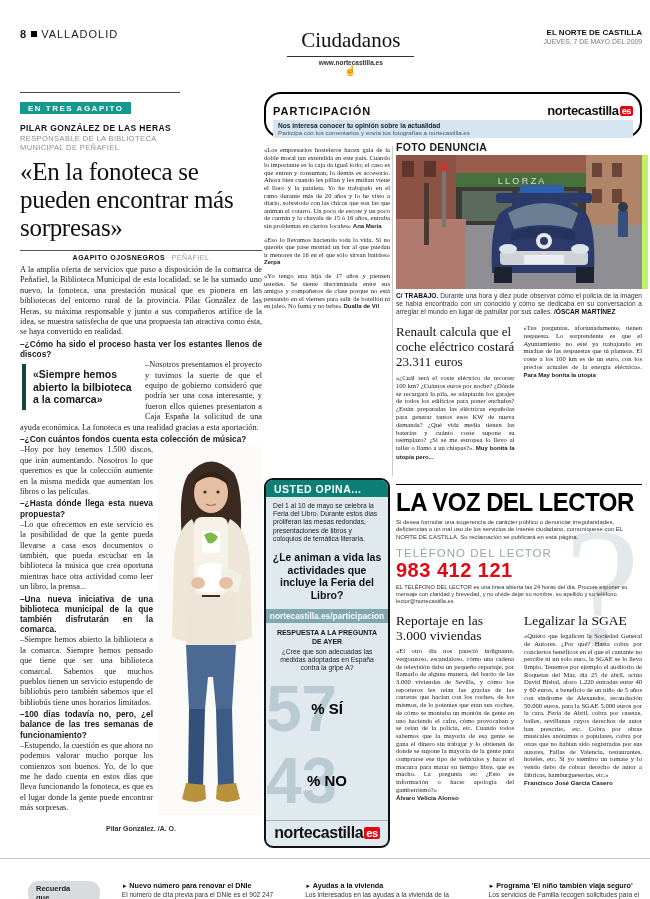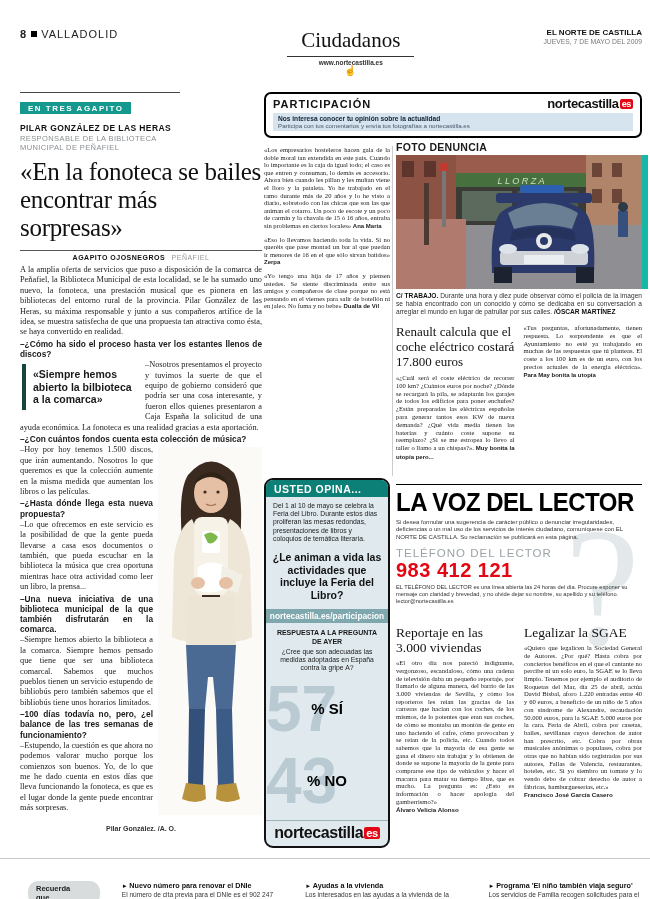--- a/index.html
+++ b/index.html
@@ -32,22 +32,22 @@
   .byline .ba{font-weight:bold;color:#111;} .byline .bp{color:#999;margin-left:4px;}
   .left-body{font-size:8.3px;line-height:10.4px;text-align:justify;}
   .left-body p{margin:0 0 1px;}
   .left-body .q{font-family:"Liberation Sans",sans-serif;font-weight:bold;line-height:10.2px;}
   .pullquote{float:left;width:106px;margin:4px 6px 3px 2px;border-left:4px solid #16453f;padding:4px 0 4px 7px;
      font-family:"Liberation Sans",sans-serif;font-weight:bold;font-size:10.5px;line-height:12.5px;text-align:left;}
   .photo-float{float:right;width:104px;height:368px;margin:2px 0 2px 5px;background:#fbfbf9;}
   .caption-left{font-family:"Liberation Sans",sans-serif;font-weight:bold;font-size:7px;color:#333;
      text-align:center;margin-top:10px;}
   
-  .banner{position:absolute;left:264px;top:92px;width:378px;height:46px;border:2px solid #000;border-radius:7px;
-     background:#fff;box-sizing:border-box;padding:2px 7px;}
+  .banner{position:absolute;left:264px;top:92px;width:378px;height:46px;border:2px solid #000;border-radius:17px;
+     background:#fff;box-sizing:border-box;padding:9px 7px;}
   .banner-row{display:flex;justify-content:space-between;align-items:center;}
   .banner-title{font-family:"Liberation Sans",sans-serif;font-weight:bold;font-size:11px;letter-spacing:1px;color:#111;}
   .nclogo{font-family:"Liberation Sans",sans-serif;font-weight:bold;color:#111;white-space:nowrap;}
   .nclogo .sfx{background:#e30613;color:#fff;border-radius:2px;padding:0 2px;font-size:.7em;vertical-align:1px;margin-left:1px;}
   .lg-sm{font-size:13px;letter-spacing:-.4px;}
   .lg-bg{font-size:16px;letter-spacing:-.4px;}
   .banner-strip{background:#d5e4ee;margin-top:2px;padding:2px 5px;}
   .banner-strip .b1{font-family:"Liberation Sans",sans-serif;font-size:6.6px;font-weight:bold;color:#123;}
   .banner-strip .b2{font-family:"Liberation Sans",sans-serif;font-size:6.2px;color:#456;}
   
@@ -66,39 +66,39 @@
   .opina-resp{font-weight:bold;font-size:7px;text-align:center;padding:6px 8px 2px;line-height:8.5px;}
   .opina-yq{font-size:6.8px;line-height:8px;text-align:center;padding:0 8px;color:#222;}
   .poll{position:relative;height:146px;margin-top:2px;}
   .pnrow{position:relative;height:72px;}
   .big-num{position:absolute;left:0;right:0;top:0;font-weight:bold;font-size:64px;line-height:70px;color:#b9cad2;}
   .num-label{position:absolute;left:0;right:0;top:26px;text-align:center;font-weight:bold;font-size:15px;color:#000;}
   .opina-logo{border-top:1px solid #9fb2ba;text-align:center;padding:3px 0 2px;}
   
   .col-right{position:absolute;left:396px;top:141px;width:246px;}
   .fd-title{font-family:"Liberation Sans",sans-serif;font-weight:bold;font-size:10.5px;letter-spacing:.3px;margin-bottom:2px;}
-  .fd-photo{width:252px;height:134px;background:#14b8a6;font-style:italic;}
+  .fd-photo{width:252px;height:134px;background:#bef264;}
   .fd-cap{font-family:"Liberation Sans",sans-serif;font-size:6.6px;line-height:8px;color:#333;text-align:justify;margin-top:3px;}
   .fd-cap b{color:#111;}
   .renault{margin-top:8px;height:146px;column-count:2;column-gap:9px;column-fill:auto;overflow:hidden;}
   .renault h3{font-size:13px;line-height:15px;font-weight:normal;margin:0 0 5px;color:#111;}
   .renault p{margin:0 0 4px;font-size:6.6px;line-height:7.8px;text-align:justify;}
   .renault .auth{font-family:"Liberation Sans",sans-serif;font-weight:bold;font-size:6px;}
   
   .voz{position:absolute;left:396px;top:484px;width:246px;height:364px;border-top:1px solid #000;padding-top:2px;overflow:hidden;}
   .voz-wm{position:absolute;right:2px;top:18px;font-size:170px;line-height:170px;color:#e3e8ea;
      font-family:"Liberation Serif",serif;z-index:0;}
   .voz-inner{position:relative;z-index:1;}
   .voz-title{font-family:"Liberation Sans",sans-serif;font-weight:bold;font-size:24px;letter-spacing:-.5px;color:#000;
      transform:scaleY(1.08);transform-origin:top left;margin-bottom:4px;white-space:nowrap;}
   .voz-intro{font-family:"Liberation Sans",sans-serif;font-size:6px;line-height:7.4px;color:#333;width:235px;}
   .voz-tel{font-family:"Liberation Sans",sans-serif;font-size:11.5px;letter-spacing:1px;color:#9aa3a7;margin-top:6px;}
   .voz-phone{font-family:Liberation Sans, sans-serif;font-weight:bold;font-size:20px;color:#e30613;letter-spacing:.5px;}
   .voz-note{font-family:"Liberation Sans",sans-serif;font-size:5.7px;line-height:7px;color:#333;width:235px;margin-top:2px;}
-  .voz-cols{display:flex;gap:10px;margin-top:20px;}
+  .voz-cols{display:flex;gap:10px;margin-top:8px;}
   .voz-col{width:118px;}
   .voz-col h3{font-size:13.5px;line-height:15px;font-weight:normal;margin:0 0 4px;color:#111;}
   .voz-col p{margin:0;font-size:6.6px;line-height:7.7px;text-align:justify;}
   .voz-col .auth{font-family:"Liberation Sans",sans-serif;font-weight:bold;font-size:6.2px;}
   
   .footer{position:absolute;left:0;top:858px;width:650px;height:41px;border-top:1px solid #c6c6c6;
      font-family:"Liberation Sans",sans-serif;display:flex;align-items:flex-start;padding-top:22px;box-sizing:border-box;}
   .bubble{position:relative;margin-left:28px;background:#d8dcdd;border-radius:10px;padding:3px 8px;width:58px;
      font-size:7.5px;font-weight:bold;color:#222;line-height:9px;}
   .bubble:after{content:"";position:absolute;left:14px;bottom:-6px;border:6px solid transparent;border-top-color:#d8dcdd;border-bottom:0;}
@@ -129,21 +129,21 @@
     </div>
   </div>
 
   <div class="col-left">
     <div class="rule-top"></div>
     <div class="label-3min">EN TRES AGAPITO</div>
     <div class="kicker">
       <div class="name">PILAR GONZÁLEZ DE LAS HERAS</div>
       <div class="role">RESPONSABLE DE LA BIBLIOTECA MUNICIPAL DE PEÑAFIEL</div>
     </div>
-    <div class="headline-big">«En la fonoteca se bailes encontrar más sorpresas»</div>
+    <div class="headline-big">«En la fonoteca se pueden encontrar más sorpresas»</div>
     <div class="byline">
       <span class="ba">AGAPITO OJOSNEGROS</span>
       <span class="bp">PEÑAFIEL</span>
     </div>
     <div class="left-body">
       <p class="intro">A la amplia oferta de servicios que puso a disposición de la comarca de Peñafiel, la Biblioteca Municipal de esta localidad, se le ha sumado uno nuevo, la fonoteca, una prestación musical que es pionera en las bibliotecas del entorno rural de la provincia. Pilar González de las Heras, su máxima responsable y junto a sus compañeros artífice de la idea, se muestra satisfecha de que una propuesta tan atractiva como ésta, se haya convertido en realidad.</p>
       <p class="q">–¿Cómo ha sido el proceso hasta ver los estantes llenos de discos?</p>
       <div class="pullquote">«Siempre hemos abierto la bilbioteca a la comarca»</div>
       <p class="a">–Nosotros presentamos el proyecto y tuvimos la suerte de que el equipo de gobierno consideró que podría ser una cosa interesante, y fueron ellos quienes presentaron a Caja España la solicitud de una ayuda económica. La fonoteca es una realidad gracias a esta aportación.</p>
       <p class="q">–¿Con cuántos fondos cuenta esta colección de música?</p>
@@ -277,21 +277,21 @@
         </g>
       </svg>
     </div>
     <div class="fd-cap">
       <b>C/ TRABAJO.</b>
       <span>Durante una hora y diez pude observar cómo el policía de la imagen se había encontrado con un conocido y cómo se dedicaba en su conversación a arreglar el mundo en lugar de patrullar por sus calles.</span>
       <b>/ÓSCAR MARTÍNEZ</b>
     </div>
 
     <div class="renault">
-      <h3>Renault calcula que el coche eléctrico costará 17.800 euros</h3>
+      <h3>Renault calcula que el coche eléctrico costará 23.311 euros</h3>
       <p>
         <span>«¿Cuál será el coste eléctrico de recorrer 100 km? ¿Cuántos euros por noche? ¿Dónde se recargará la pila, se adaptarán los garajes de todos los edificios para poner enchufes? ¿Están preparadas las eléctricas españolas para generar tantos esos KW de nueva demanda? ¿Qué vida media tienen las baterías y cuánto coste supone su reemplazo? ¿Si se me estropea lo llevo al taller o llamo a un chispas?».</span>
         <span class="auth">Muy bonita la utopía pero...</span>
       </p>
       <p>
         <span>«Tus preguntas, afortunadamente, tienen respuesta. Lo sorprendente es que el Ayuntamiento no esté ya trabajando en muchas de las respuestas que tú planteas. El coste a los 100 km es de un euro, con los precios actuales de la energía eléctrica».</span>
         <span class="auth">Para May bonita la utopía</span>
       </p>
     </div>
   </div>

